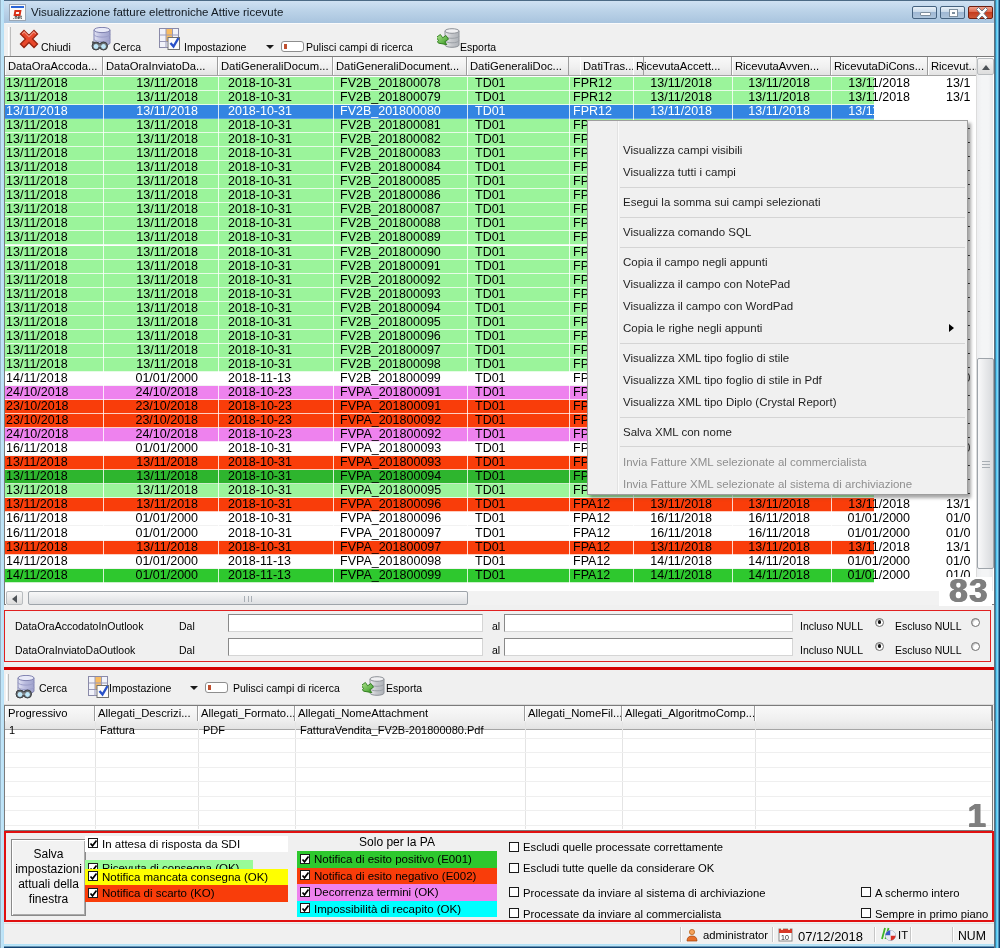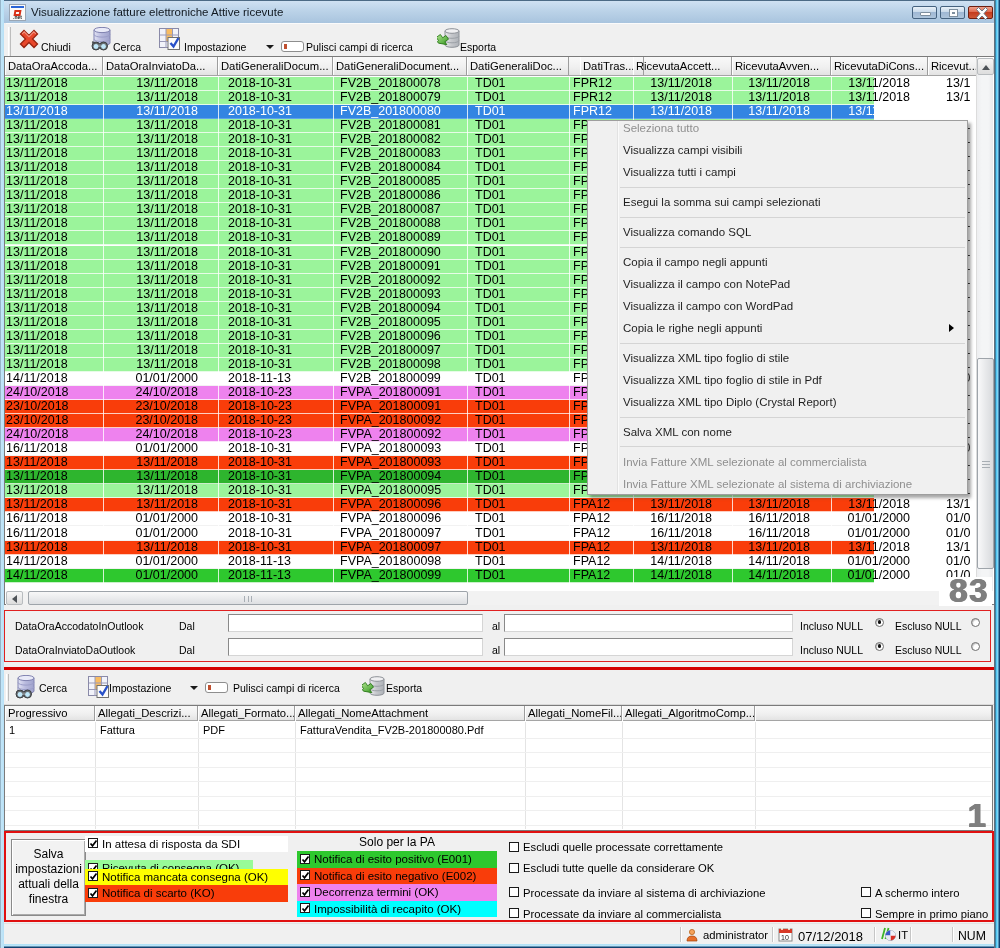--- a/index.html
+++ b/index.html
@@ -73,21 +73,21 @@
 #n83{position:absolute;right:2px;top:520px;width:53px;height:29px;background:#FFF;text-align:right;font-size:33px;font-weight:bold;color:#7F7F7F;line-height:27px;padding-right:3px;letter-spacing:1.5px;text-shadow:0.7px 0 0 #7F7F7F,-0.7px 0 0 #7F7F7F}
 
 #mid{position:absolute;left:4px;top:610px;width:987px;height:52px;border:1px solid #E02020;background:#F0F0F0}
 #mid span{position:absolute;font-size:10.5px;color:#000;height:13px;line-height:13px}
 #mid input{position:absolute;height:18px;background:#FFF;border:1px solid #898989;border-bottom-color:#D5D5D5;border-right-color:#D5D5D5}
 .rado{position:absolute;width:9px;height:9px;border-radius:50%;background:#FFF;border:1px solid #6E6E6E;box-shadow:inset 1px 1px 1px rgba(0,0,0,.25)}
 .rado.on:after{content:"";position:absolute;left:1.8px;top:1.8px;width:3.6px;height:3.6px;border-radius:50%;background:#111}
 #redline{position:absolute;left:4px;top:667px;width:991px;height:3px;background:#D40000}
 
 #g2{position:absolute;left:4px;top:705px;width:989px;height:126px;background:#FFF;border:1px solid #7B7B7B}
-#g2h{position:absolute;left:0;top:0;width:987px;height:15px;background:linear-gradient(180deg,#F9F9F9 0,#EFEFEF 60%,#E3E3E3 100%);border-bottom:1px solid #A5A5A5}
+#g2h{position:absolute;left:0;top:0;width:987px;height:24px;background:linear-gradient(180deg,#F9F9F9 0,#EFEFEF 60%,#E3E3E3 100%);border-bottom:1px solid #A5A5A5}
 #g2h .hc{height:15px;line-height:15px}
 #g2 .cell{position:absolute;top:16.5px;height:14px;line-height:14px;font-size:11px;white-space:nowrap}
 .vl2{top:16px;bottom:1px;width:1px;background:#E4E4E4}
 .hl2{left:0;right:1px;height:1px;background:#EFEFEF}
 #n1{position:absolute;right:6px;bottom:1px;font-size:33px;font-weight:bold;color:#7F7F7F;line-height:26px;text-shadow:0.7px 0 0 #7F7F7F,-0.7px 0 0 #7F7F7F}
 
 #bot{position:absolute;left:4px;top:831px;width:990px;height:91px;border:2px solid #E01010;background:#F0F0F0}
 #savebtn{position:absolute;left:5px;top:6px;width:75px;height:77px;background:#F2F2F2;border:1px solid #8A8A8A;box-shadow:inset 1px 1px 0 #FFF,inset -1px -1px 0 #ABABAB;text-align:center;font-size:12px;line-height:15px;padding-top:7px}
 .cbrow{position:absolute;height:16.5px;font-size:11.5px}
 .cbp{font-size:11.25px !important}
@@ -861,21 +861,20 @@
         <path d="M10.5 3.5 A5 5 0 0 0 5.5 8.5 L10.5 8.5 Z" fill="#3858C8"></path>
         <path d="M15.5 8.5 A5 5 0 0 1 10.5 13.5 L10.5 8.5 Z" fill="#D83028"></path>
         <path d="M10.5 13.5 A5 5 0 0 1 5.5 8.5 L10.5 8.5 Z" fill="#E8E8F0"></path>
         <path d="M10.5 3.5 A5 5 0 0 1 15.5 8.5 L10.5 8.5 Z" fill="#F0F0F8"></path>
       </svg>
  <span style="left:897px">IT</span>
  <span style="left:957px;font-size:12.25px">NUM</span>
 </div>
 <div id="menu">
       <div class="gut"></div>
-      <div class="mi dis" style="top:-4.0px">Seleziona tutto</div>
       <div class="mi " style="top:18.0px">Visualizza campi visibili</div>
       <div class="mi " style="top:70.0px">Esegui la somma sui campi selezionati</div>
       <div class="mi " style="top:40.0px">Visualizza tutti i campi</div>
       <div class="mi " style="top:100.0px">Visualizza comando SQL</div>
       <div class="mi " style="top:130.0px">Copia il campo negli appunti</div>
       <div class="mi " style="top:152.0px">Visualizza il campo con NotePad</div>
       <div class="mi " style="top:174.0px">Visualizza il campo con WordPad</div>
       <div class="mi sub" style="top:196.0px">Copia le righe negli appunti<i class="marr"></i></div>
       <div class="mi " style="top:226.0px">Visualizza XML tipo foglio di stile</div>
       <div class="mi " style="top:248.0px">Visualizza XML tipo foglio di stile in Pdf</div>

